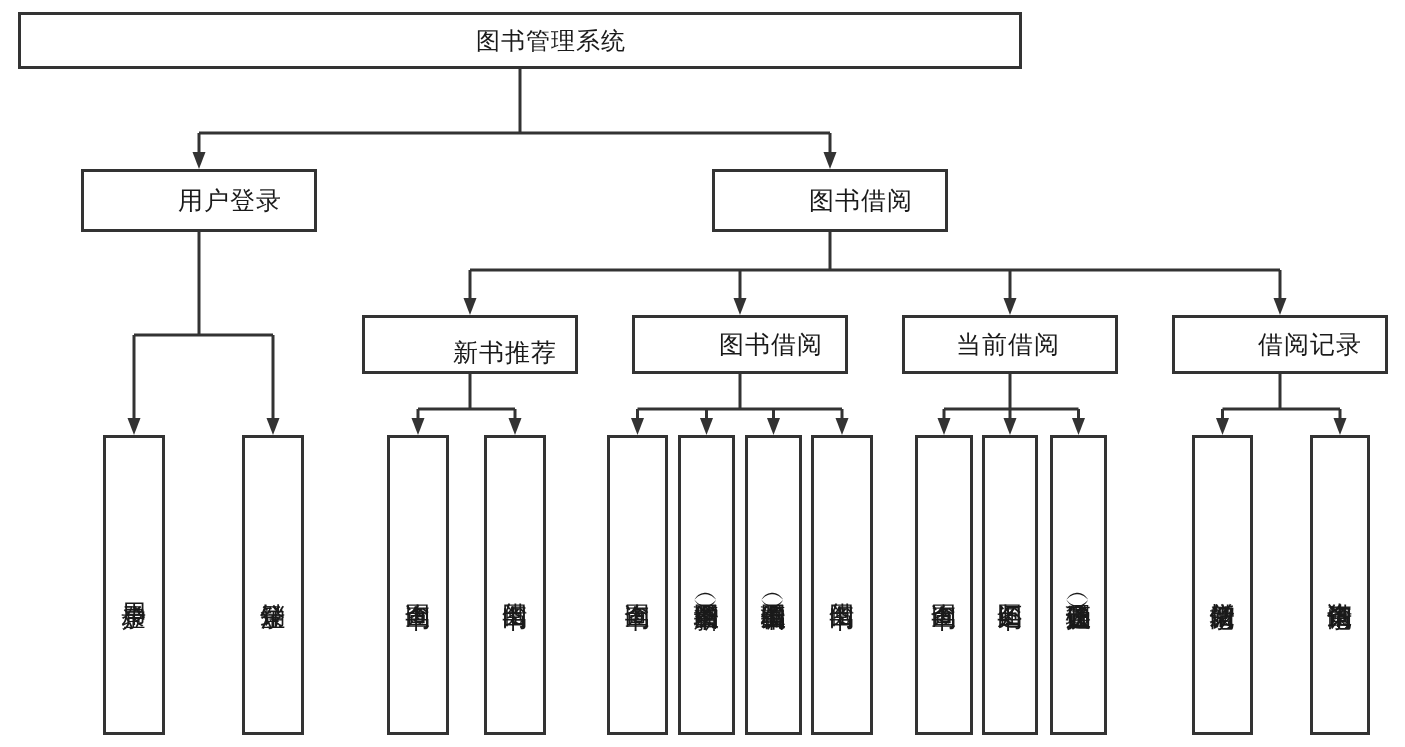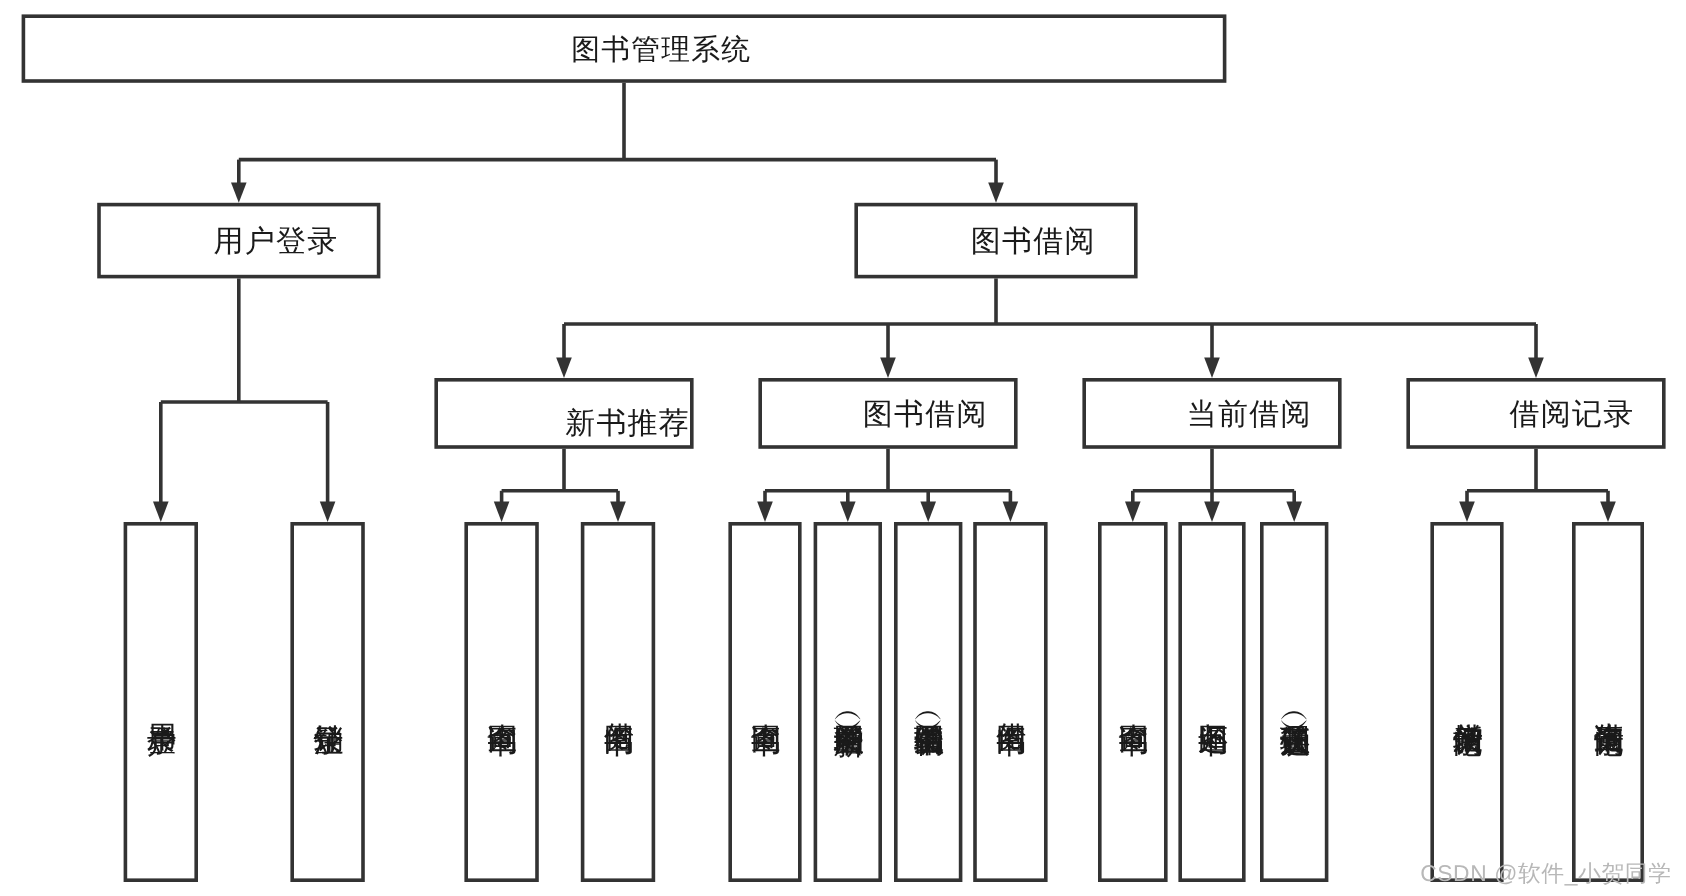--- a/index.html
+++ b/index.html
@@ -167,27 +167,27 @@
   <div id="label-layer">
       <div class="htext-box" style="left: 18px; top: 12px; width: 1004px; height: 57px;">
         <span class="htext" style="font-size: 24px;">图书管理系统</span>
       </div>
       <div class="htext-box" style="left: 81px; top: 169px; width: 236px; height: 63px;">
         <span class="htext" style="font-size: 25px;">用户登录</span>
       </div>
       <div class="htext-box" style="left: 712px; top: 169px; width: 236px; height: 63px;">
         <span class="htext" style="font-size: 25px;">图书借阅</span>
       </div>
-      <div class="htext-box" style="left: 384px; top: 315px; width: 216px; height: 74px;">
+      <div class="htext-box" style="left: 366px; top: 315px; width: 216px; height: 74px;">
         <span class="htext" style="font-size: 25px;">新书推荐</span>
       </div>
       <div class="htext-box" style="left: 632px; top: 315px; width: 216px; height: 59px;">
         <span class="htext" style="font-size: 25px;">图书借阅</span>
       </div>
-      <div class="htext-box" style="left: 902px; top: 315px; width: 216px; height: 59px;">
+      <div class="htext-box" style="left: 869px; top: 315px; width: 216px; height: 59px;">
         <span class="htext" style="font-size: 25px;">当前借阅</span>
       </div>
       <div class="htext-box" style="left: 1172px; top: 315px; width: 214px; height: 59px;">
         <span class="htext" style="font-size: 25px;">借阅记录</span>
       </div>
       <div class="vtext-box" style="left: 103px; top: 435px; width: 62px; height: 300px;">
         <span class="vtext" style="font-size: 25px; letter-spacing: 1px;">用户登录</span>
       </div>
       <div class="vtext-box" style="left: 242px; top: 435px; width: 62px; height: 300px;">
         <span class="vtext" style="font-size: 25px; letter-spacing: 1px;">注销登录</span>
@@ -219,14 +219,13 @@
       <div class="vtext-box" style="left: 1050px; top: 435px; width: 57px; height: 300px;">
         <span class="vtext" style="font-size: 25px; letter-spacing: 0px;">确认归还（管理员）</span>
       </div>
       <div class="vtext-box" style="left: 1192px; top: 435px; width: 61px; height: 300px;">
         <span class="vtext" style="font-size: 25px; letter-spacing: 1px;">新增借阅记录</span>
       </div>
       <div class="vtext-box" style="left: 1310px; top: 435px; width: 60px; height: 300px;">
         <span class="vtext" style="font-size: 25px; letter-spacing: 1px;">查询借阅记录</span>
       </div>
     </div>
-  <div class="watermark">CSDN @软件_小贺同学</div>
 </div>
 
 </body></html>

